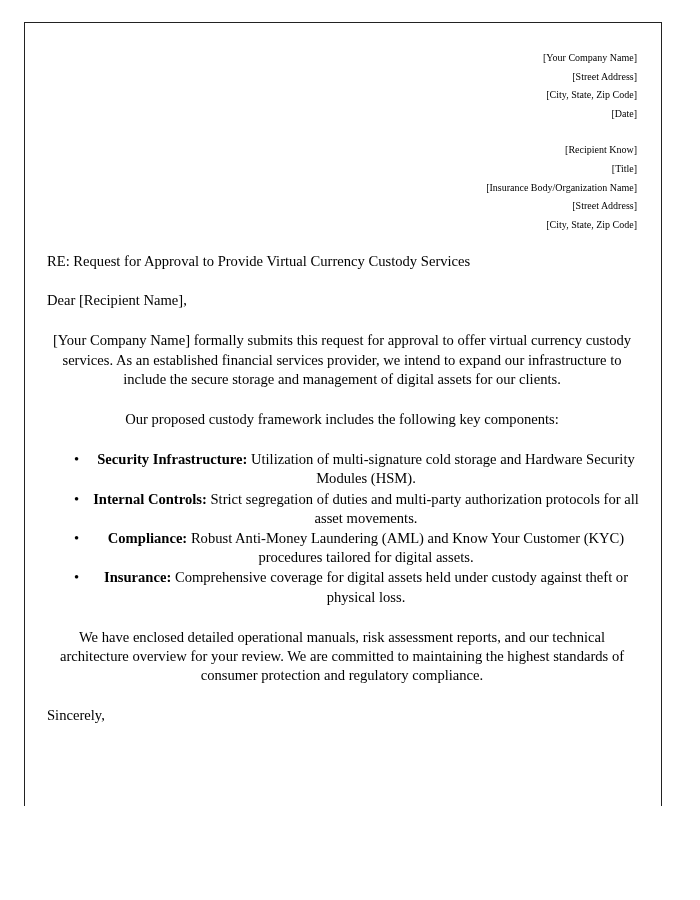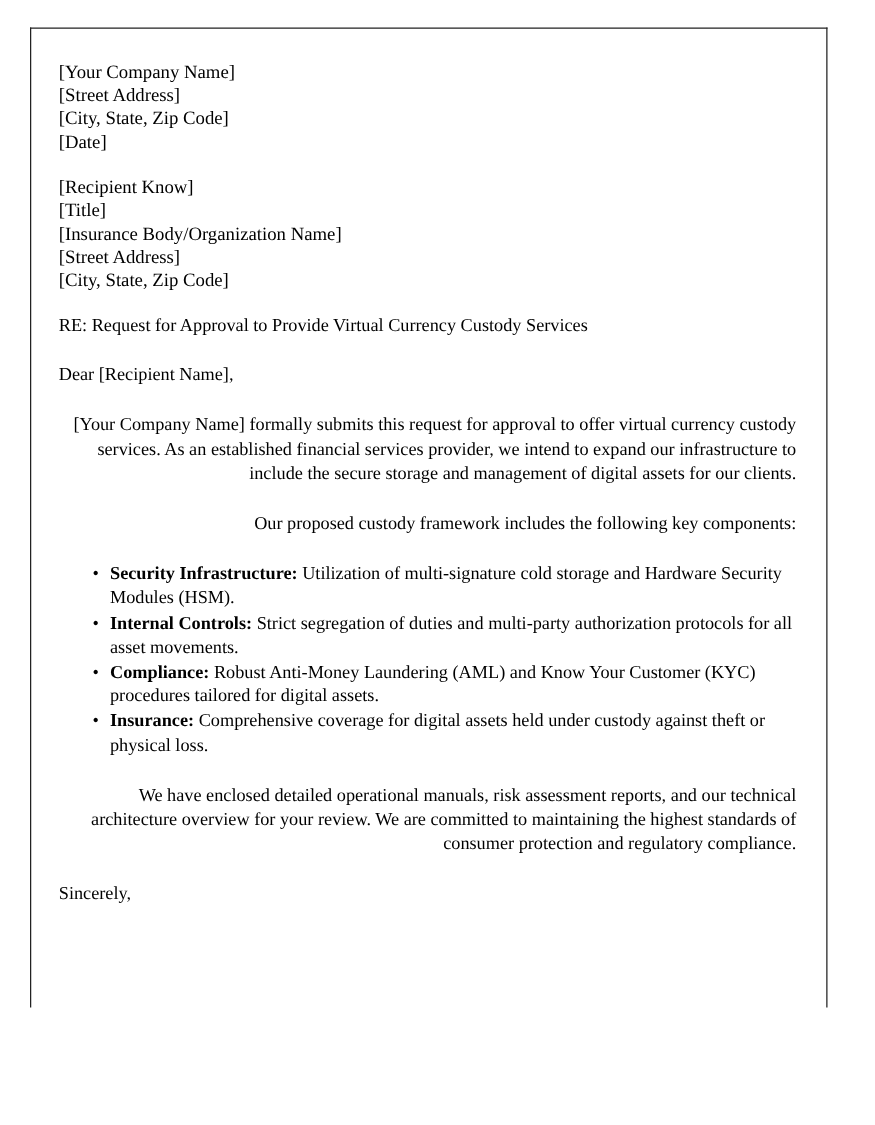--- a/index.html
+++ b/index.html
@@ -36,57 +36,59 @@
     left: 22px;
     top: 26px;
     width: 590px;
   }
 
   
   .addr-block {
     margin: 0 0 18px 0;
   }
   .addr-line {
-    font-size: 15px;
+    font-size: 10px;
     line-height: 18.6px;
     white-space: nowrap;
+    text-align: right;
   }
 
   .subject-line {
     font-size: 14.6px;
     line-height: 19px;
     font-weight: normal;
     margin: 0 0 20px 0;
   }
 
   .salutation {
     font-size: 14.6px;
     line-height: 19px;
     margin: 0 0 21px 0;
   }
 
   p.para {
     font-size: 14.6px;
     line-height: 19.2px;
     margin: 0 0 21px 0;
-    text-align: right;
+    text-align: center;
   }
 
   ul.components {
     margin: 0 0 21px 0;
     padding: 0 0 0 41px;
     list-style: none;
   }
   ul.components > li {
     position: relative;
     font-size: 14.6px;
     line-height: 19.2px;
     padding-left: 0;
     margin: 0 0 1px 0;
     width: 556px;
+    text-align: center;
   }
   ul.components > li::before {
     content: "\2022";
     position: absolute;
     left: -14px;
     top: 0;
     font-size: 14.6px;
     line-height: 19.2px;
   }
   .bullet-term {

